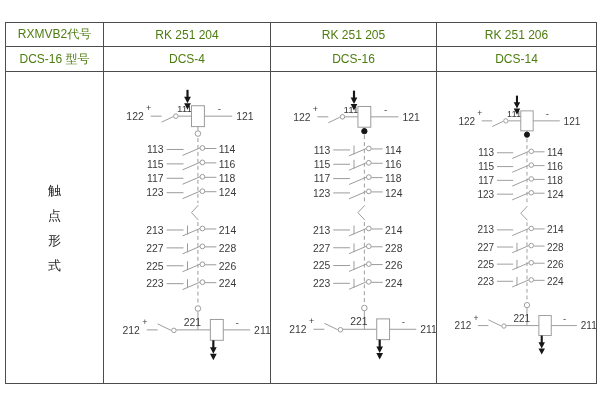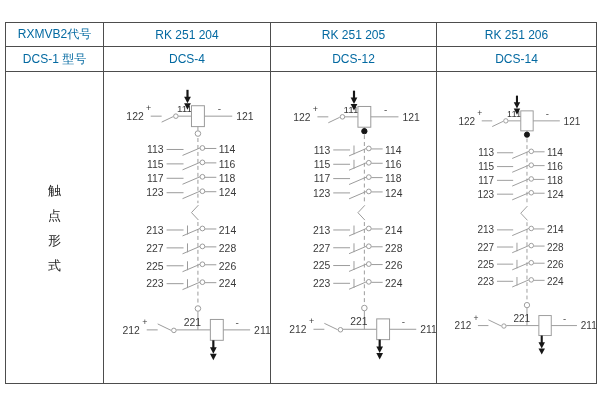--- a/index.html
+++ b/index.html
@@ -11,40 +11,40 @@
     position:absolute;left:5px;top:22px;
     display:grid;
     grid-template-columns:97px 166px 165px 159px;
     grid-template-rows:23px 24px 311px;
     gap:1px;
     background:#4d4d4d;
     border:1px solid #4d4d4d;
   }
   .cell{
     background:#ffffff;display:flex;align-items:center;justify-content:center;
-    font-size:12px;color:#0369a1;overflow:hidden;white-space:nowrap;
+    font-size:12px;color:#4d7c0f;overflow:hidden;white-space:nowrap;
   }
   .vlabel{flex-direction:column;justify-content:center;gap:12px;font-size:13px;color:#262626;}
   .vlabel span{line-height:1;}
   .diagcell{align-items:flex-end;justify-content:center;}
   svg{display:block;}
 </style>
 </head>
 <body>
 
 <div class="table">
 
   <div class="cell">RXMVB2代号</div>
   <div class="cell">RK 251 204</div>
   <div class="cell">RK 251 205</div>
   <div class="cell">RK 251 206</div>
 
-  <div class="cell">DCS-1 型号</div>
+  <div class="cell">DCS-16 型号</div>
   <div class="cell">DCS-4</div>
-  <div class="cell">DCS-12</div>
+  <div class="cell">DCS-16</div>
   <div class="cell">DCS-14</div>
 
   <div class="cell vlabel">
     <span>触</span>
     <span>点</span>
     <span>形</span>
     <span>式</span>
   </div>
   <div class="cell diagcell">
       <svg width="167" height="311" viewBox="0 0 167 311">

